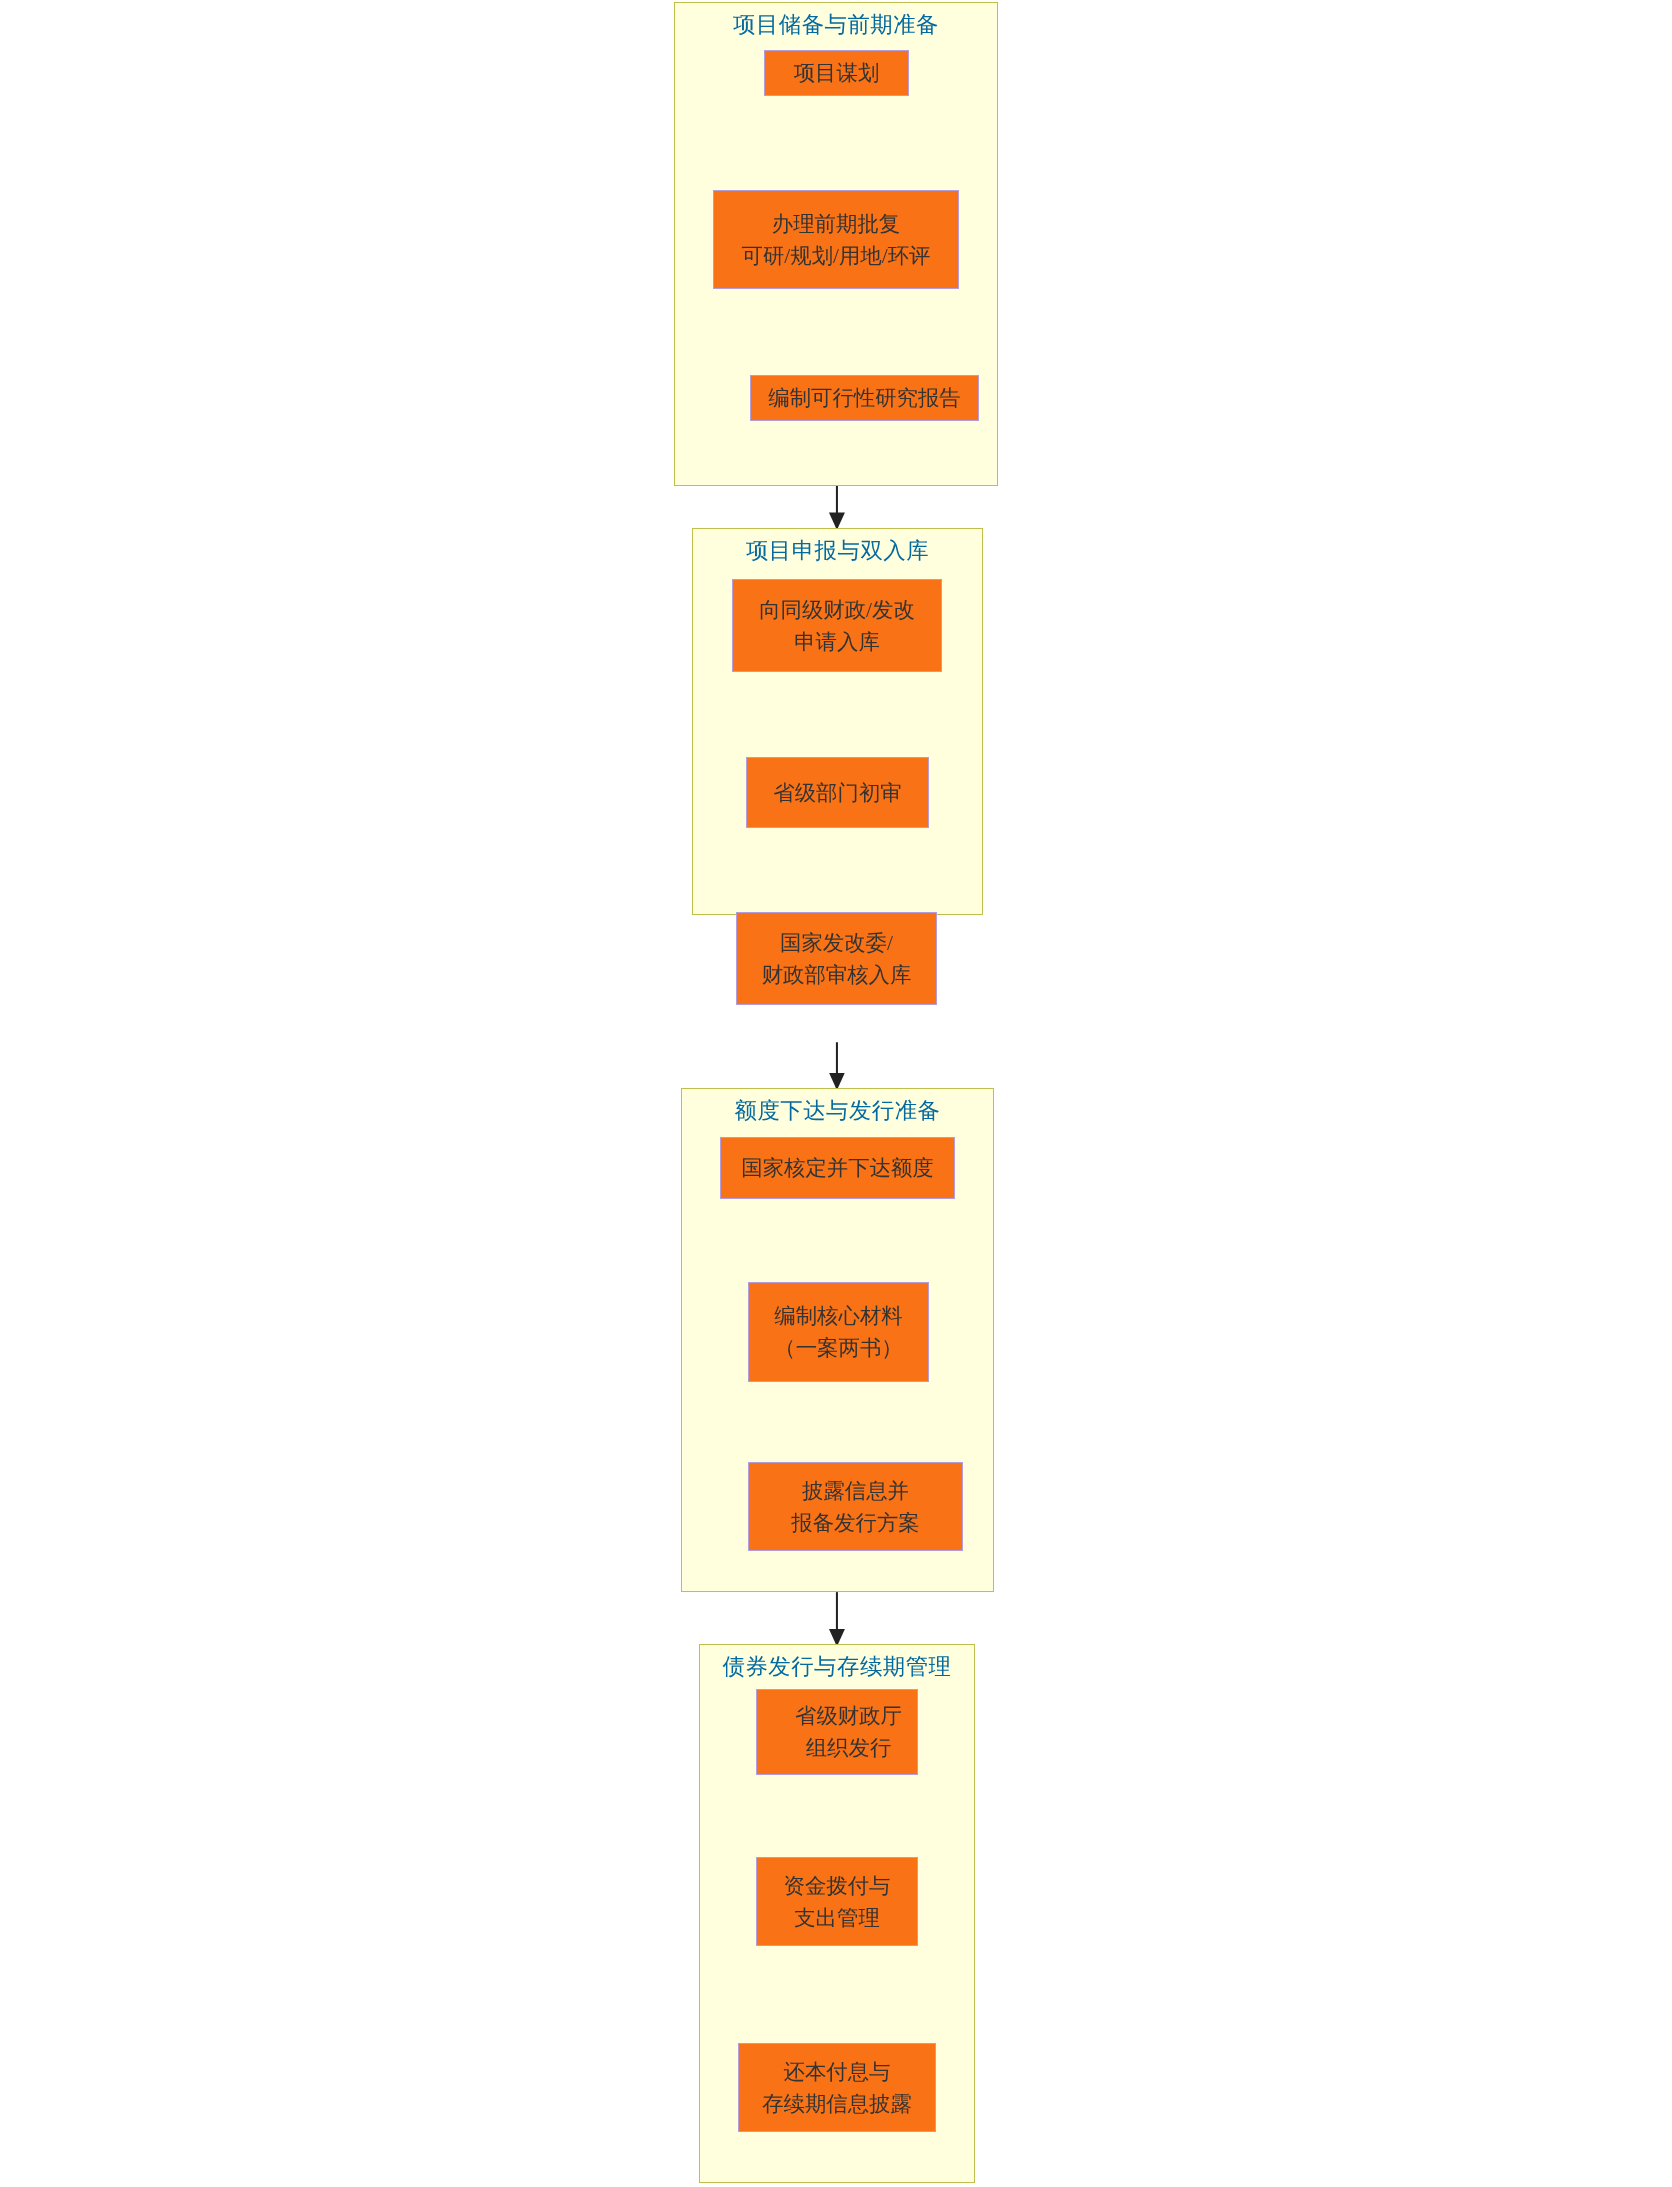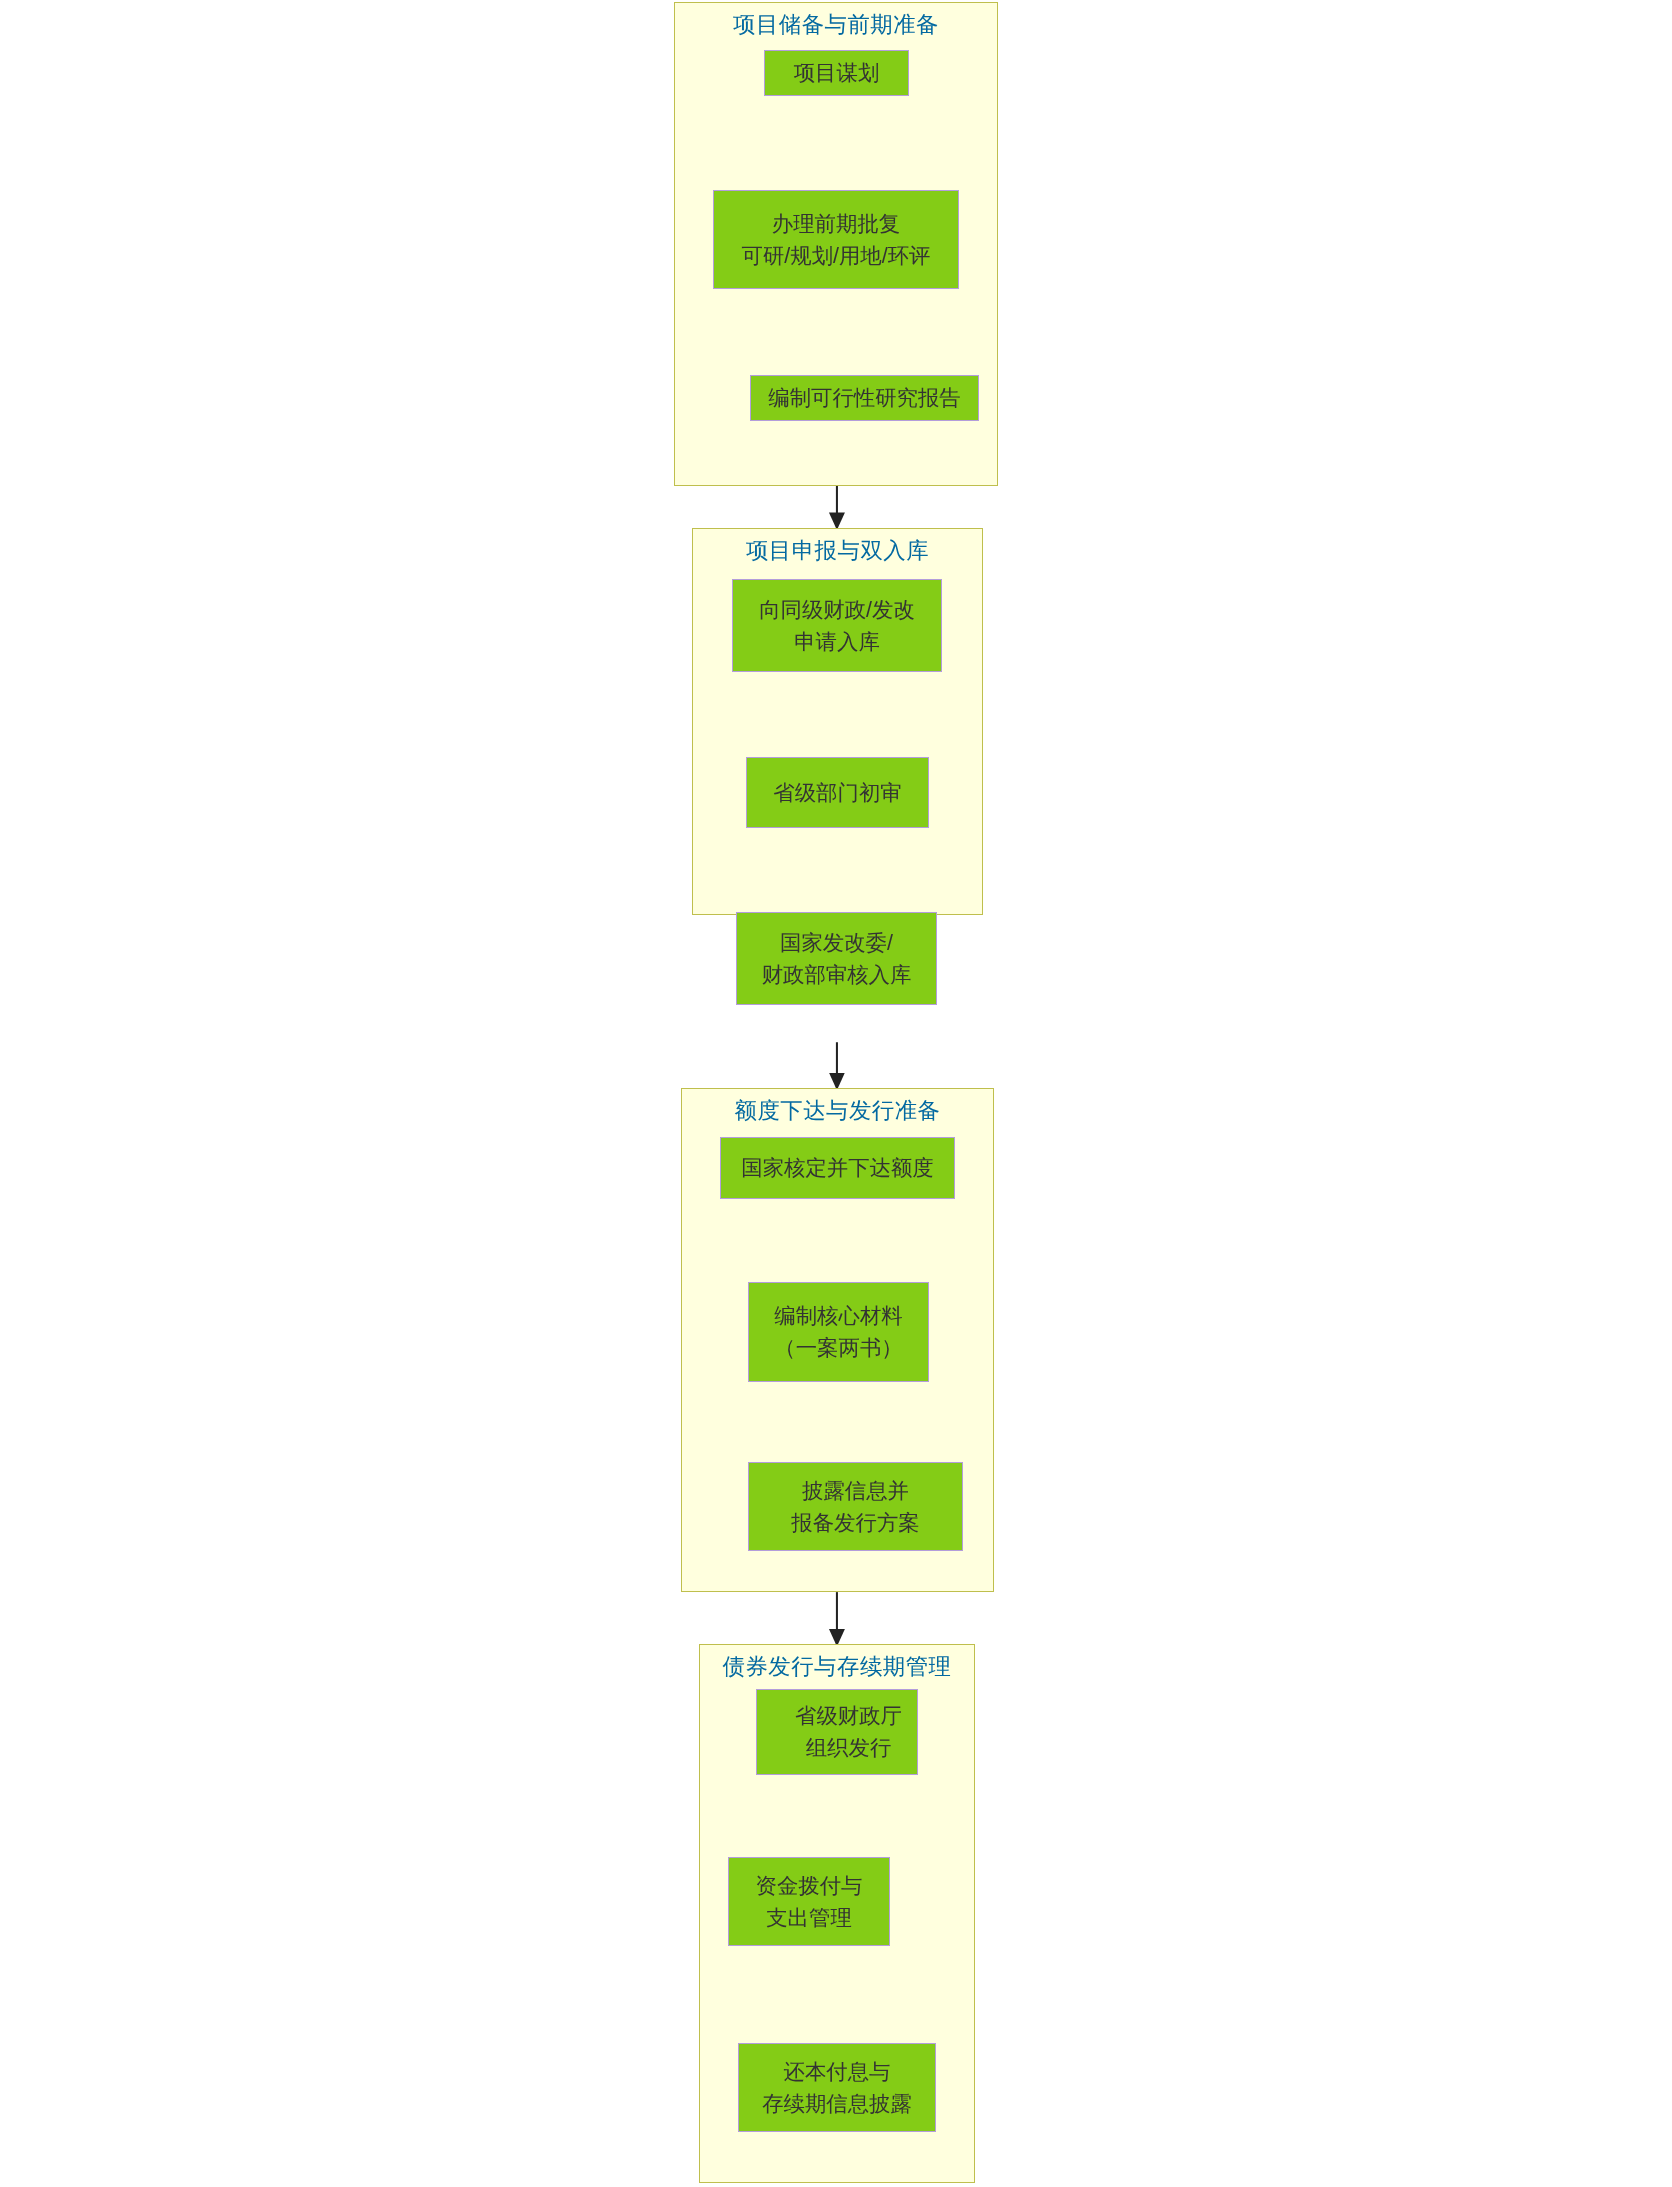--- a/index.html
+++ b/index.html
@@ -40,32 +40,33 @@
     font-size: 22.4px;
     line-height: 28px;
     color: #0369a1;
     letter-spacing: 0.5px;
     white-space: nowrap;
   }
 
   
   .node {
     position: absolute;
-    background: #84cc16;
+    background: #f97316;
     border: 1.5px solid #b39ddb;
     box-sizing: border-box;
     display: flex;
     flex-direction: column;
     align-items: center;
     justify-content: center;
     color: #333333;
     font-size: 21.4px;
     line-height: 32px;
     text-align: center;
     white-space: nowrap;
+    font-family: Liberation Serif, serif;
   }
   .node .line { display: block; }
 
   
   .edge-svg {
     position: absolute;
     left: 0;
     top: 0;
     width: 1672px;
     height: 2187px;
@@ -153,21 +154,21 @@
     <span class="line">报备发行方案</span>
   </div>
 
   <div class="cluster" style="left:699px; top:1644px; width:276px; height:539px;">
     <div class="cluster-title">债券发行与存续期管理</div>
   </div>
   <div class="node" style="left:756px; top:1689px; width:162px; height:86px;padding-left:23px;">
     <span class="line">省级财政厅</span>
     <span class="line">组织发行</span>
   </div>
-  <div class="node" style="left:728px; top:1857px; width:162px; height:89px;">
+  <div class="node" style="left:756px; top:1857px; width:162px; height:89px;">
     <span class="line">资金拨付与</span>
     <span class="line">支出管理</span>
   </div>
   <div class="node" style="left:738px; top:2043px; width:198px; height:89px;">
     <span class="line">还本付息与</span>
     <span class="line">存续期信息披露</span>
   </div>
 
 </div>
 

